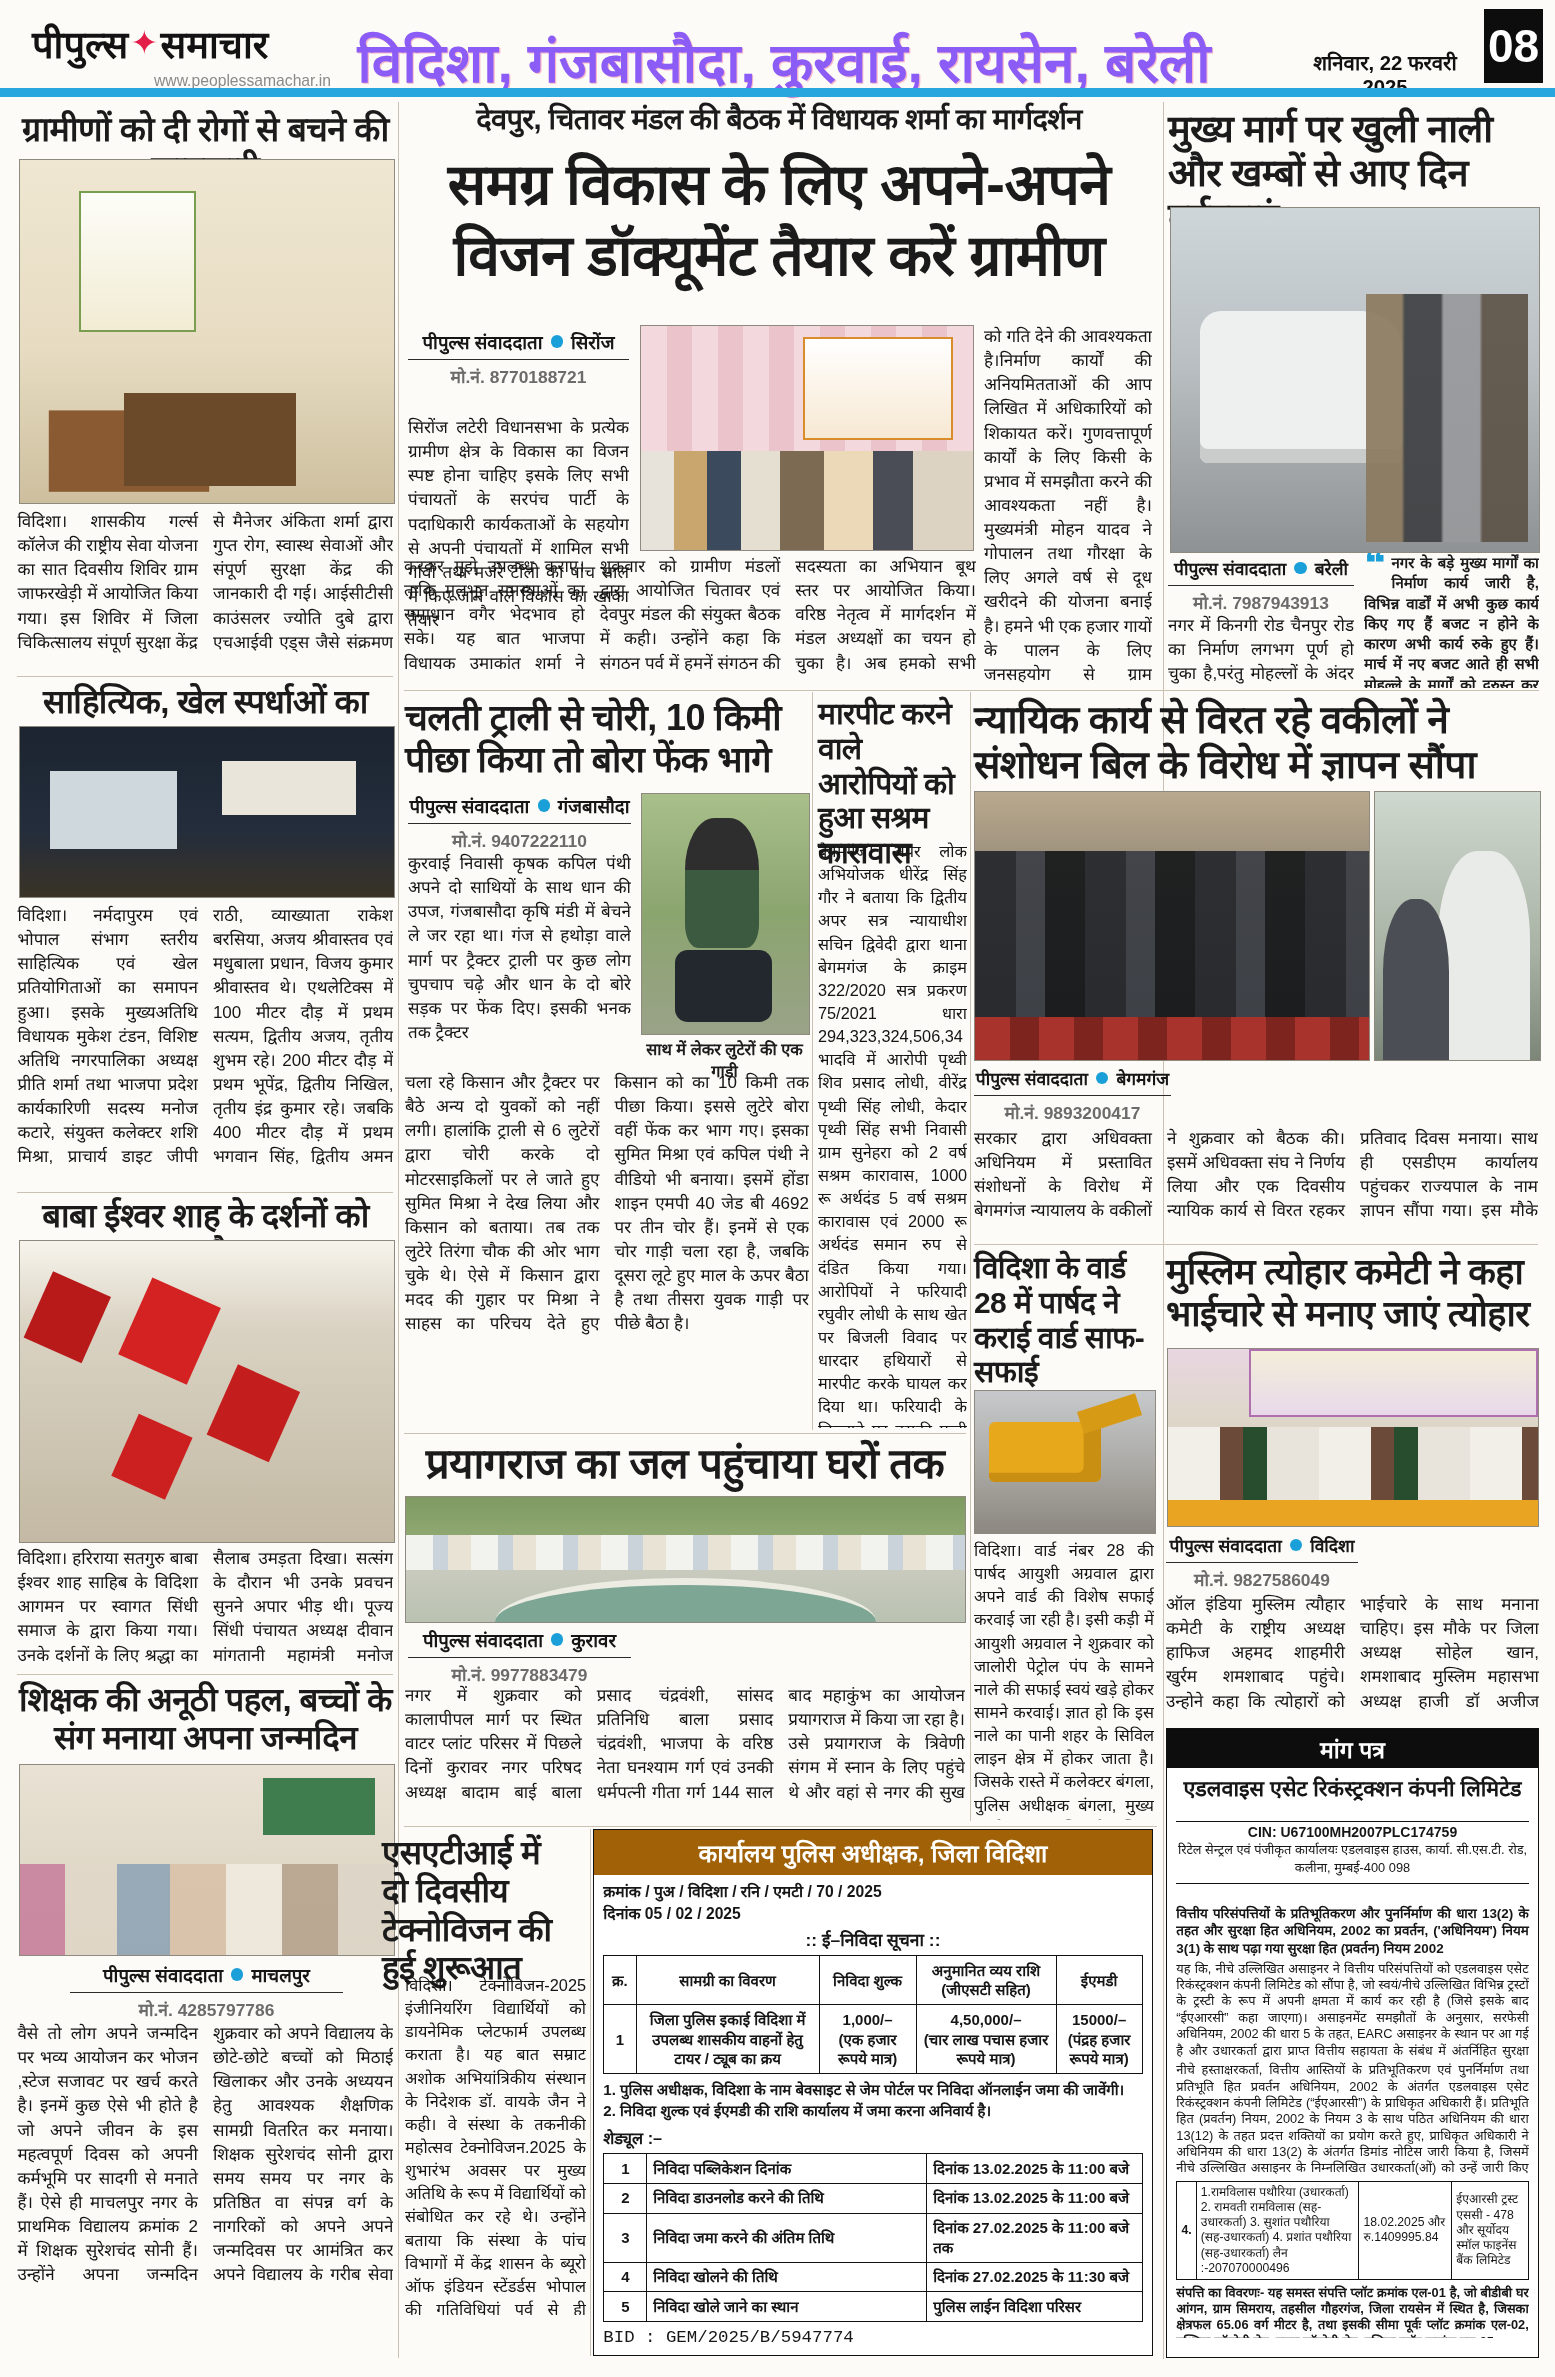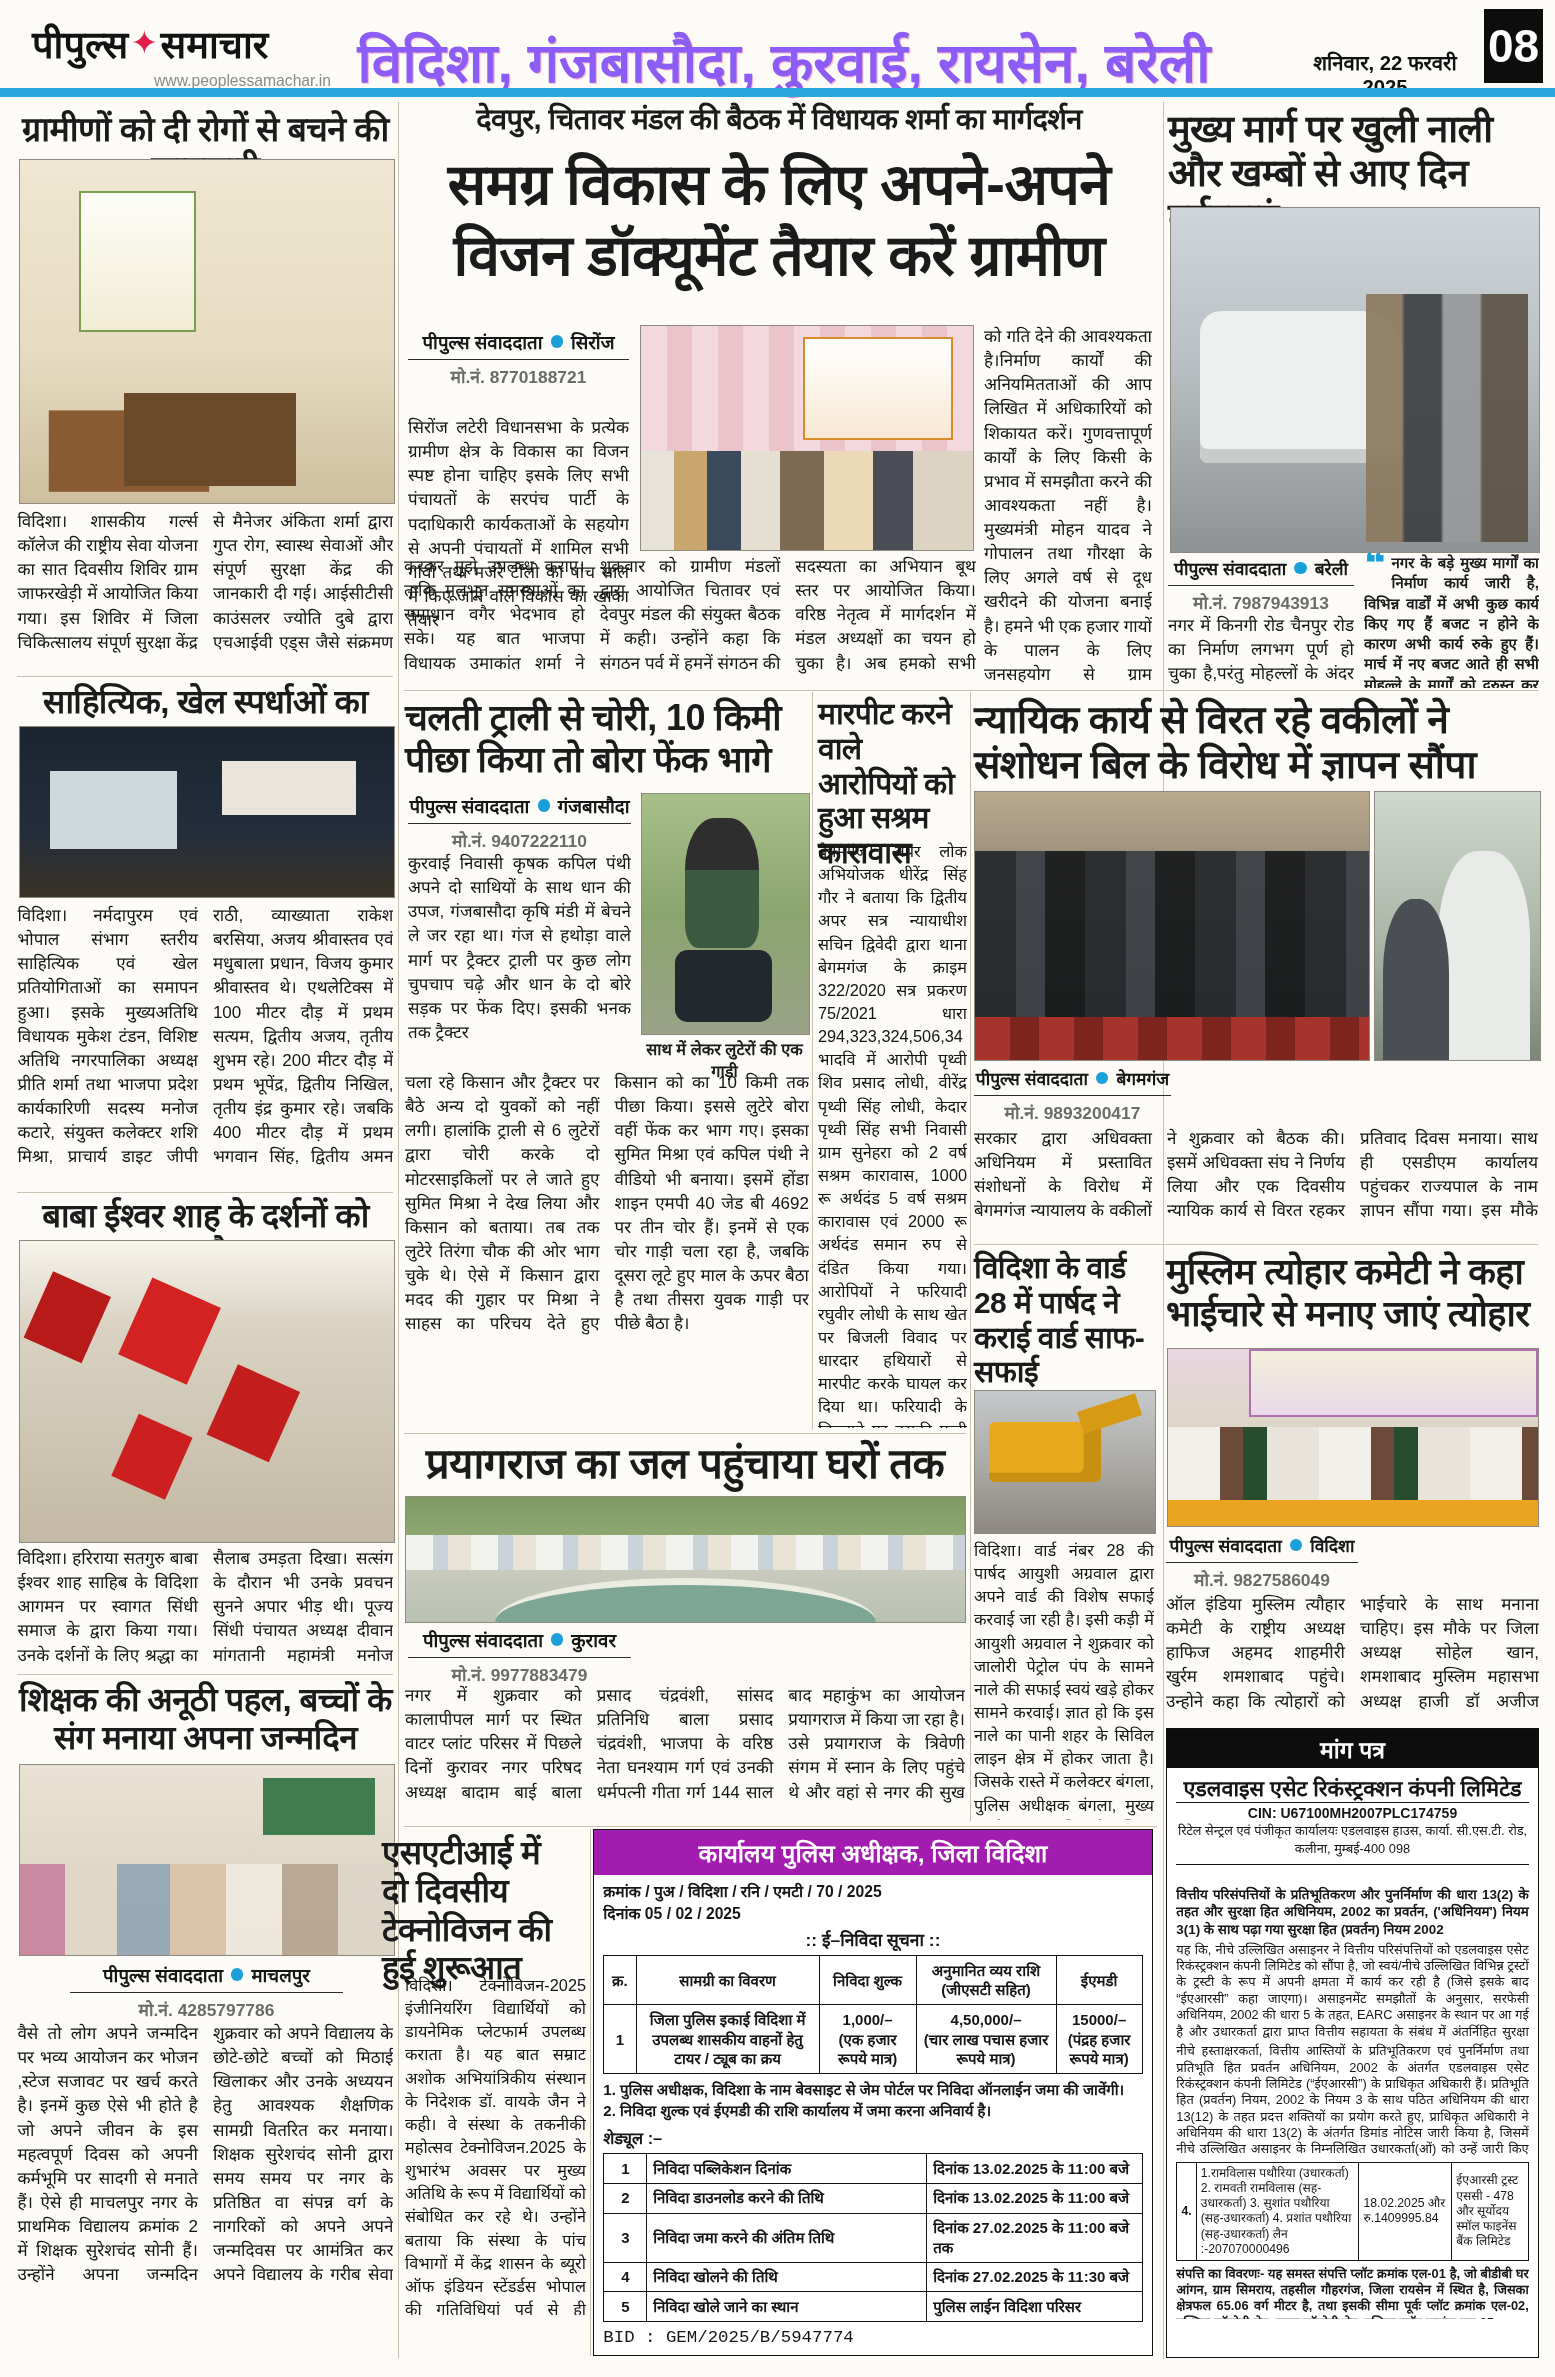--- a/index.html
+++ b/index.html
@@ -27,37 +27,37 @@
   .issue-date{font-size:20.3px;font-weight:800;color:#111;}
   .page-no{background:#0d0d0d;color:#fff;font-size:46px;font-weight:800;display:flex;align-items:center;justify-content:center;}
   .blue-bar{background:#2aa6de;}
 
   
   .quote{font-size:15px;font-weight:bold;line-height:1.35;text-align:justify;color:#1a1a1a;}
   .qmark{color:#1b9fd8;font-size:37px;line-height:0.6;float:left;margin-right:5.8px;}
 
   
   .notice{position:absolute;border:1.7px solid #111;background:#fff;padding:5.8px 9.3px;box-sizing:border-box;overflow:hidden;}
-  .t-bar{background:#a21caf;color:#fff;font-weight:800;font-size:24.4px;text-align:center;padding:5.8px 2.3px;margin:-5.8px -9.3px 5.8px -9.3px;}
+  .t-bar{background:#a16207;color:#fff;font-weight:800;font-size:24.4px;text-align:center;padding:5.8px 2.3px;margin:-5.8px -9.3px 5.8px -9.3px;}
   .t-refrow{display:flex;justify-content:space-between;font-weight:bold;font-size:15.7px;margin:2.3px 0;flex-direction:column;}
   .t-etitle{text-align:center;font-weight:800;font-size:17.4px;margin:2.3px 0;}
   .t-intro{font-size:15px;line-height:1.35;text-align:justify;margin:3.5px 0;}
   table.tt{width:100%;border-collapse:collapse;margin:4.6px 0;}
   table.tt td,table.tt th{border:1.2px solid #111;padding:4.6px 5.8px;font-size:15px;line-height:1.3;vertical-align:middle;}
   table.tt th{font-weight:800;text-align:center;}
   .tcell{font-weight:bold;text-align:center;}
   .t-note{font-size:15px;font-weight:bold;line-height:1.4;}
   .t-schlabel{font-size:16.3px;font-weight:800;margin:5.8px 0 2.3px 0;}
   table.t2 td{font-weight:bold;}
   .t-bid{font-size:17.4px;margin-top:5.8px;font-family:"Liberation Mono","DejaVu Sans Mono",monospace;}
 
   
   .e-box{font-size:12.8px;}
   .e-bar{background:#0d0d0d;color:#fff;font-weight:800;font-size:23px;text-align:center;padding:3.5px;margin:-5.8px -9.3px 4.6px -9.3px;}
-  .e-title{text-align:center;font-weight:800;font-size:21.5px;border-bottom:1.2px solid #111;padding-bottom:0;}
+  .e-title{text-align:center;font-weight:800;font-size:21.5px;border-bottom:1.2px solid #111;padding-bottom:19px;}
   .e-cin{text-align:center;font-weight:bold;font-size:14px;margin-top:2.3px;}
   .e-addr{text-align:center;font-size:12.8px;border-bottom:1.2px solid #111;padding-bottom:7px;margin-bottom:21px;}
   .e-bold{font-weight:800;font-size:13.4px;text-align:justify;line-height:1.3;margin-bottom:3.5px;}
   .e-p{font-size:12.8px;text-align:justify;line-height:1.28;overflow:hidden;}
   table.et{width:100%;border-collapse:collapse;margin:4.6px 0;}
   table.et td,table.et th{border:1.2px solid #111;padding:2.9px 4.1px;font-size:12.2px;line-height:1.25;}
   table.et th{background:#eceae4;font-weight:800;text-align:center;}
 
   
   #ph-gramin{background:linear-gradient(180deg,#efe7d2 0%,#e7dcc2 55%,#cdbf9e 100%);}

